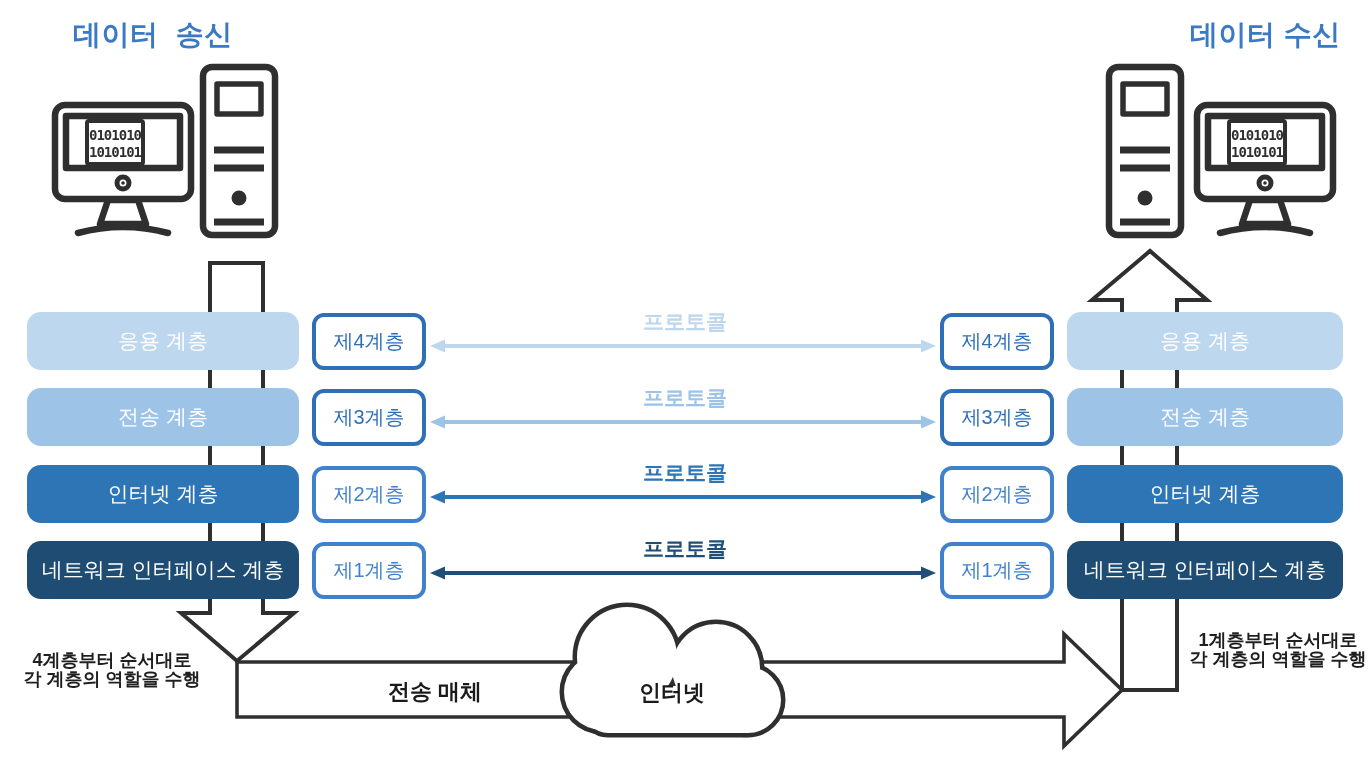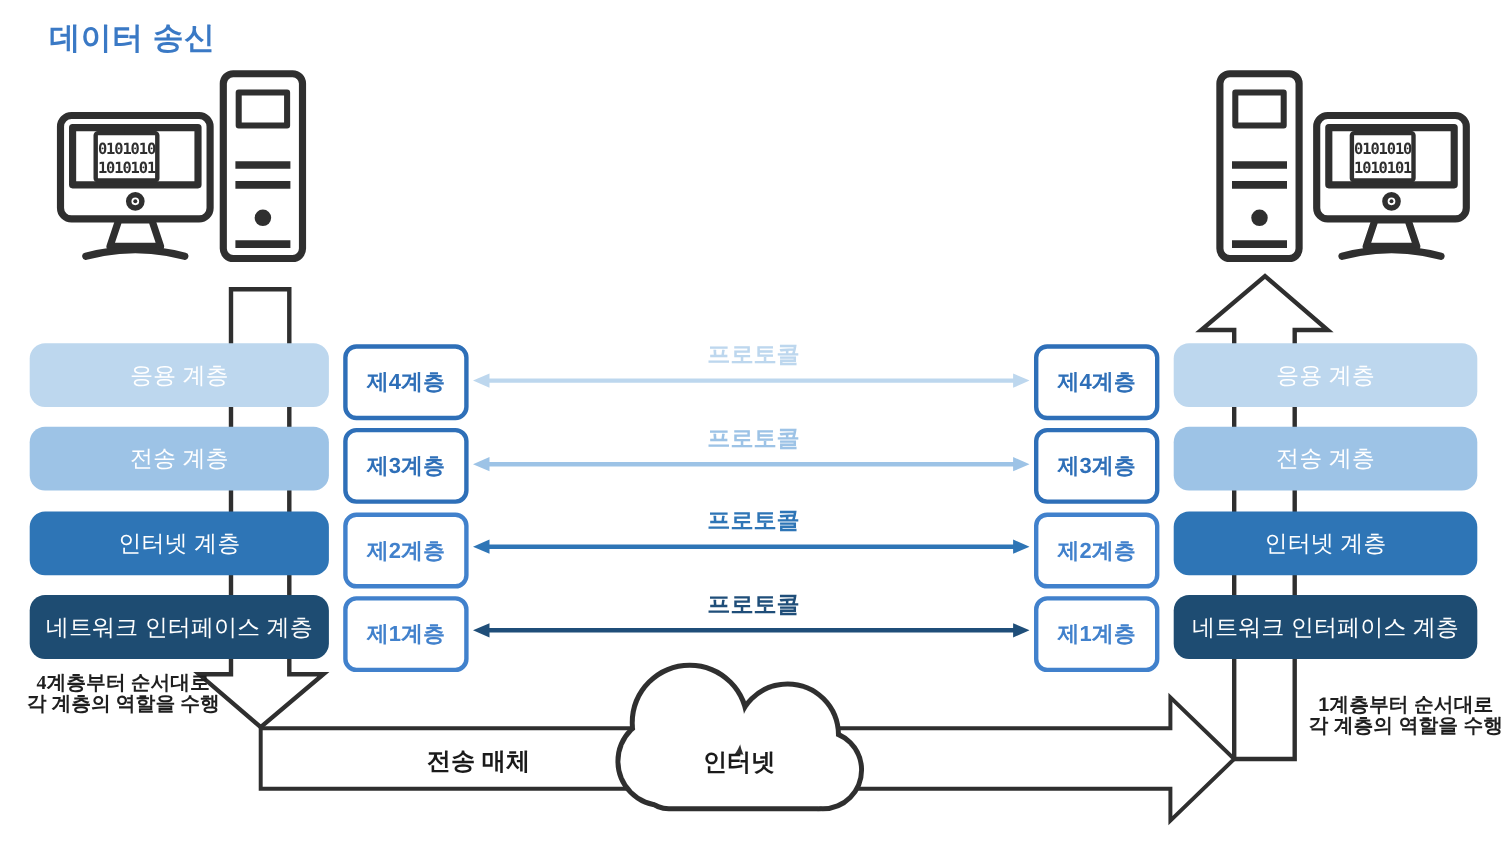--- a/index.html
+++ b/index.html
@@ -9,23 +9,23 @@
   }
   .abs{position:absolute;}
   .heading{font-size:28px;font-weight:bold;letter-spacing:0.5px;white-space:nowrap;}
   .layer-box{
     left:27px;width:272px;height:58px;border-radius:14px;
     display:flex;align-items:center;justify-content:center;
     color:#fff;font-size:21px;font-weight:normal;white-space:nowrap;
   }
   .layer-box.right{left:1067px;width:276px;}
   .tier-box{
-    width:114px;height:69px;border:4px solid #2E6FB8;border-radius:12px;background:#fff;
+    width:114px;height:57px;border:4px solid #2E6FB8;border-radius:12px;background:#fff;
     box-sizing:border-box;display:flex;align-items:center;justify-content:center;
-    font-size:20px;font-weight:bold;white-space:nowrap;
+    font-size:20px;font-weight:normal;white-space:nowrap;
   }
   .tier-box.left{left:312px;}
   .tier-box.right{left:940px;}
   .proto-label{
     left:585px;width:200px;text-align:center;font-size:21px;font-weight:bold;white-space:nowrap;
   }
   .proto-arrow{left:430px;width:506px;height:14px;}
   .note{
     font-size:18px;font-weight:bold;color:#1f1f1f;text-align:center;line-height:19px;white-space:nowrap;
   }
@@ -89,21 +89,22 @@
       <g fill="#ffffff">
         <circle cx="627" cy="657" r="50"></circle>
         <circle cx="716" cy="668" r="44"></circle>
         <circle cx="602" cy="692" r="38"></circle>
         <circle cx="748" cy="700" r="33"></circle>
         <rect x="585" y="686" width="182" height="47" rx="23"></rect>
       </g>
     </g>
   </svg>
 
-  <div class="abs heading" style="left: 45px; top: 16px; color: rgb(58, 121, 197);">데이터 송신</div>
+  <div class="abs heading" style="left: 73px; top: 16px; color: rgb(58, 121, 197); font-family: Liberation Mono, monospace;">데이터 송신</div>
+  <div class="abs heading" style="left: 1190px; top: 16px; color: rgb(58, 121, 197);">데이터 수신</div>
 
   <div class="abs layer-box" style="top: 312px; background-color: rgb(189, 215, 238);">응용 계층</div>
   <div class="abs tier-box left" style="top: 313px; color: rgb(46, 111, 184); border-color: rgb(46, 111, 184);">제4계층</div>
   <div class="abs proto-label" style="top: 308px; color: rgb(189, 215, 238);">프로토콜</div>
   <svg class="abs proto-arrow" style="top:339px;" viewBox="0 0 506 14">
     <g fill="#BDD7EE" stroke="#BDD7EE">
       <line x1="12" y1="7" x2="494" y2="7" stroke-width="4"></line>
       <polygon points="0,7 15,0.5 15,13.5" stroke="none"></polygon>
       <polygon points="506,7 491,0.5 491,13.5" stroke="none"></polygon>
     </g>
@@ -143,21 +144,21 @@
   <svg class="abs proto-arrow" style="top:566px;" viewBox="0 0 506 14">
     <g fill="#1F4E79" stroke="#1F4E79">
       <line x1="12" y1="7" x2="494" y2="7" stroke-width="4"></line>
       <polygon points="0,7 15,0.5 15,13.5" stroke="none"></polygon>
       <polygon points="506,7 491,0.5 491,13.5" stroke="none"></polygon>
     </g>
   </svg>
   <div class="abs tier-box right" style="top: 542px; color: rgb(65, 129, 204); border-color: rgb(65, 129, 204);">제1계층</div>
   <div class="abs layer-box right" style="top: 541px; background-color: rgb(30, 76, 114);">네트워크 인터페이스 계층</div>
 
-  <div class="abs note" style="left:12px;top:611px;width:200px;font-family:Liberation Serif, serif;">
+  <div class="abs note" style="left:12px;top:651px;width:200px;">
     <div>4계층부터 순서대로</div>
     <div>각 계층의 역할을 수행</div>
   </div>
   <div class="abs note" style="left:1180px;top:631px;width:196px;">
     <div>1계층부터 순서대로</div>
     <div>각 계층의 역할을 수행</div>
   </div>
 
   <div class="abs band-label" style="left:592px;top:678px;width:160px;">인터넷</div>
   <div class="abs band-label" style="left:340px;top:677px;width:190px;">전송 매체</div>

